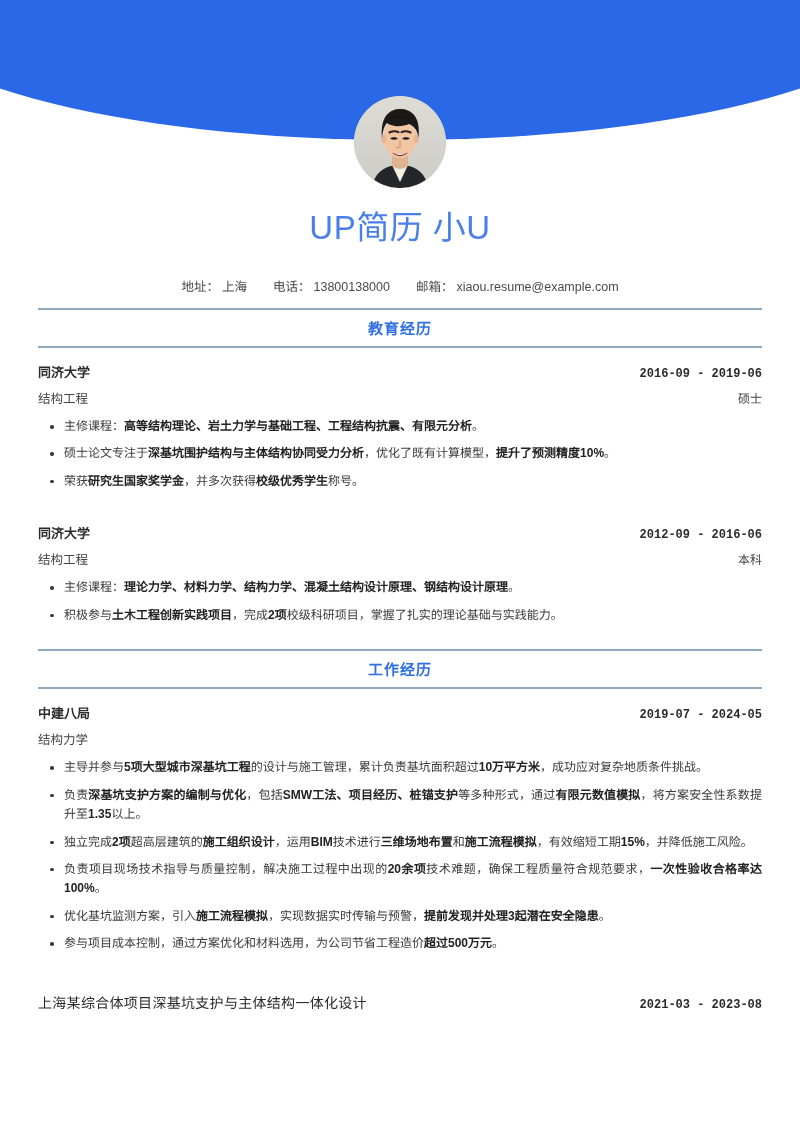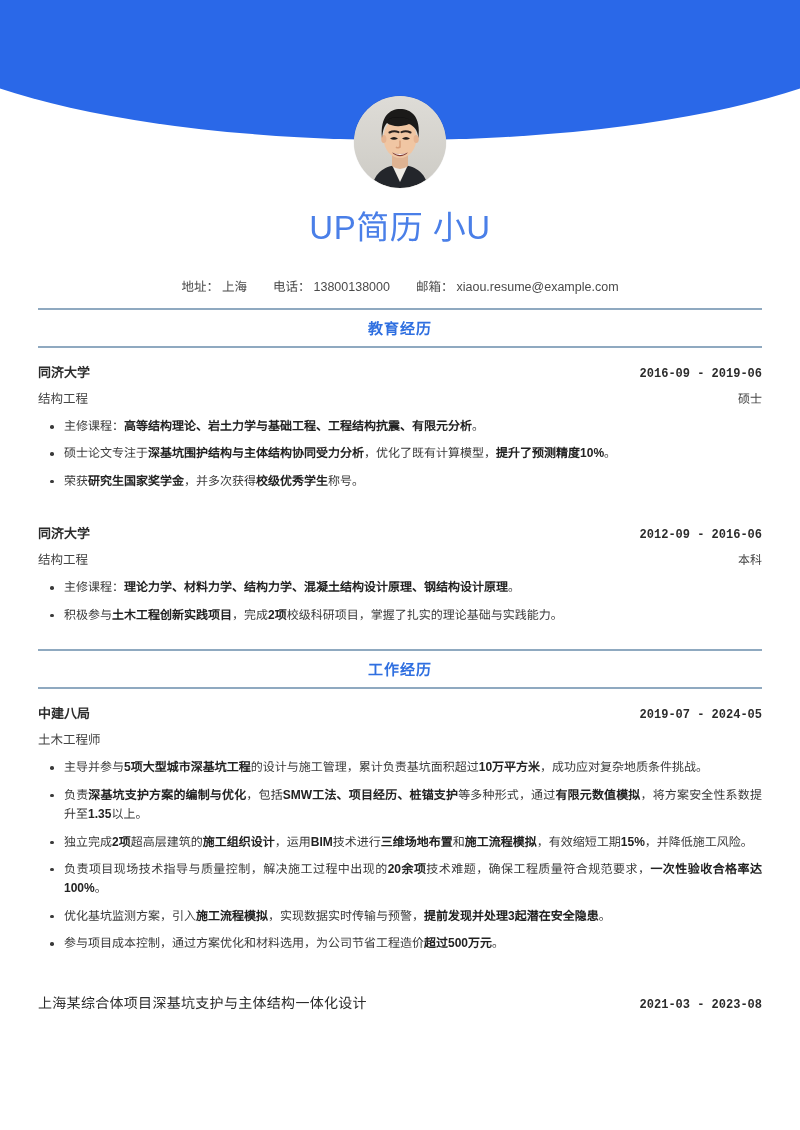--- a/index.html
+++ b/index.html
@@ -270,21 +270,21 @@
     </div>
     <div class="section-gap"></div>
     <div class="section">
       <div class="section-head"><span class="section-title">工作经历</span></div>
       <div class="entry">
         <div class="entry-row">
           <div class="entry-org">中建八局</div>
           <div class="entry-date">2019-07 - 2024-05</div>
         </div>
         <div class="entry-row2">
-          <div class="entry-role">土木工程师</div>
+          <div class="entry-role">结构力学</div>
           <div class="entry-degree"></div>
         </div>
         <ul class="bullets">
           <li>主导并参与<b>5项大型城市深基坑工程</b>的设计与施工管理，累计负责基坑面积超过<b>10万平方米</b>，成功应对复杂地质条件挑战。</li>
           <li>负责<b>深基坑支护方案的编制与优化</b>，包括<b>SMW工法、项目经历、桩锚支护</b>等多种形式，通过<b>有限元数值模拟</b>，将方案安全性系数提升至<b>1.35</b>以上。</li>
           <li>独立完成<b>2项</b>超高层建筑的<b>施工组织设计</b>，运用<b>BIM</b>技术进行<b>三维场地布置</b>和<b>施工流程模拟</b>，有效缩短工期<b>15%</b>，并降低施工风险。</li>
           <li>负责项目现场技术指导与质量控制，解决施工过程中出现的<b>20余项</b>技术难题，确保工程质量符合规范要求，<b>一次性验收合格率达100%</b>。</li>
           <li>优化基坑监测方案，引入<b>施工流程模拟</b>，实现数据实时传输与预警，<b>提前发现并处理3起潜在安全隐患</b>。</li>
           <li>参与项目成本控制，通过方案优化和材料选用，为公司节省工程造价<b>超过500万元</b>。</li>
         </ul>

